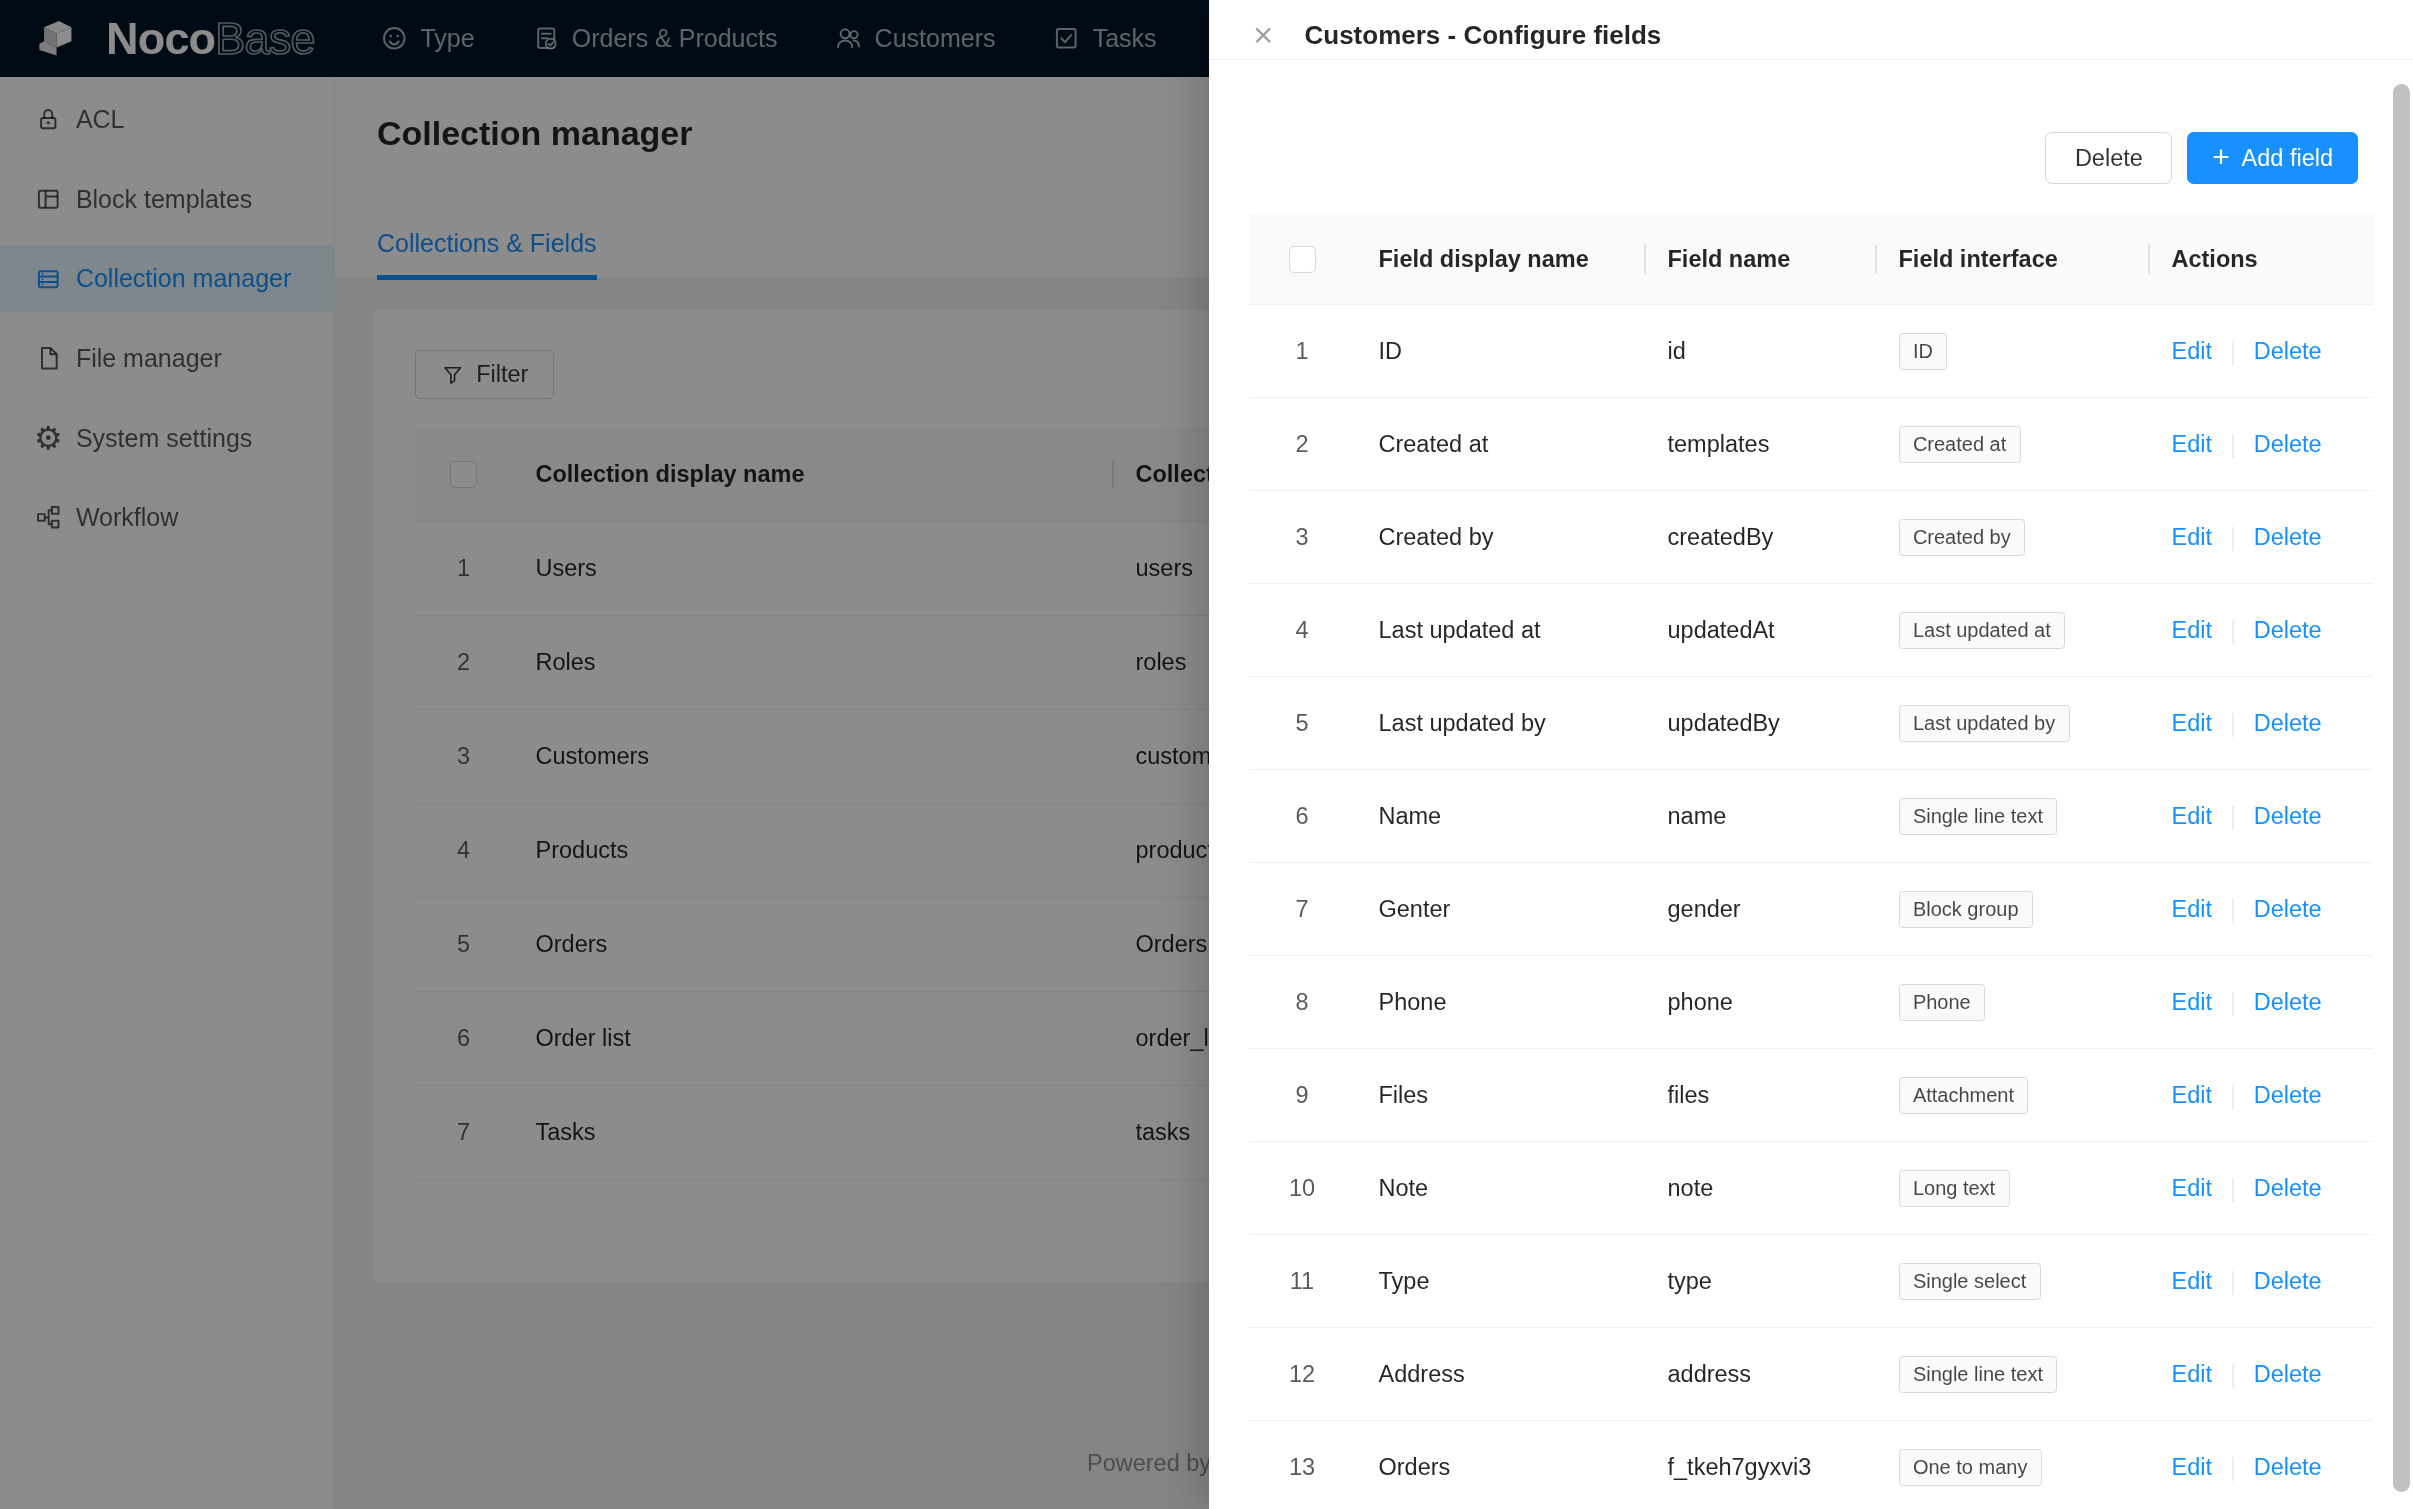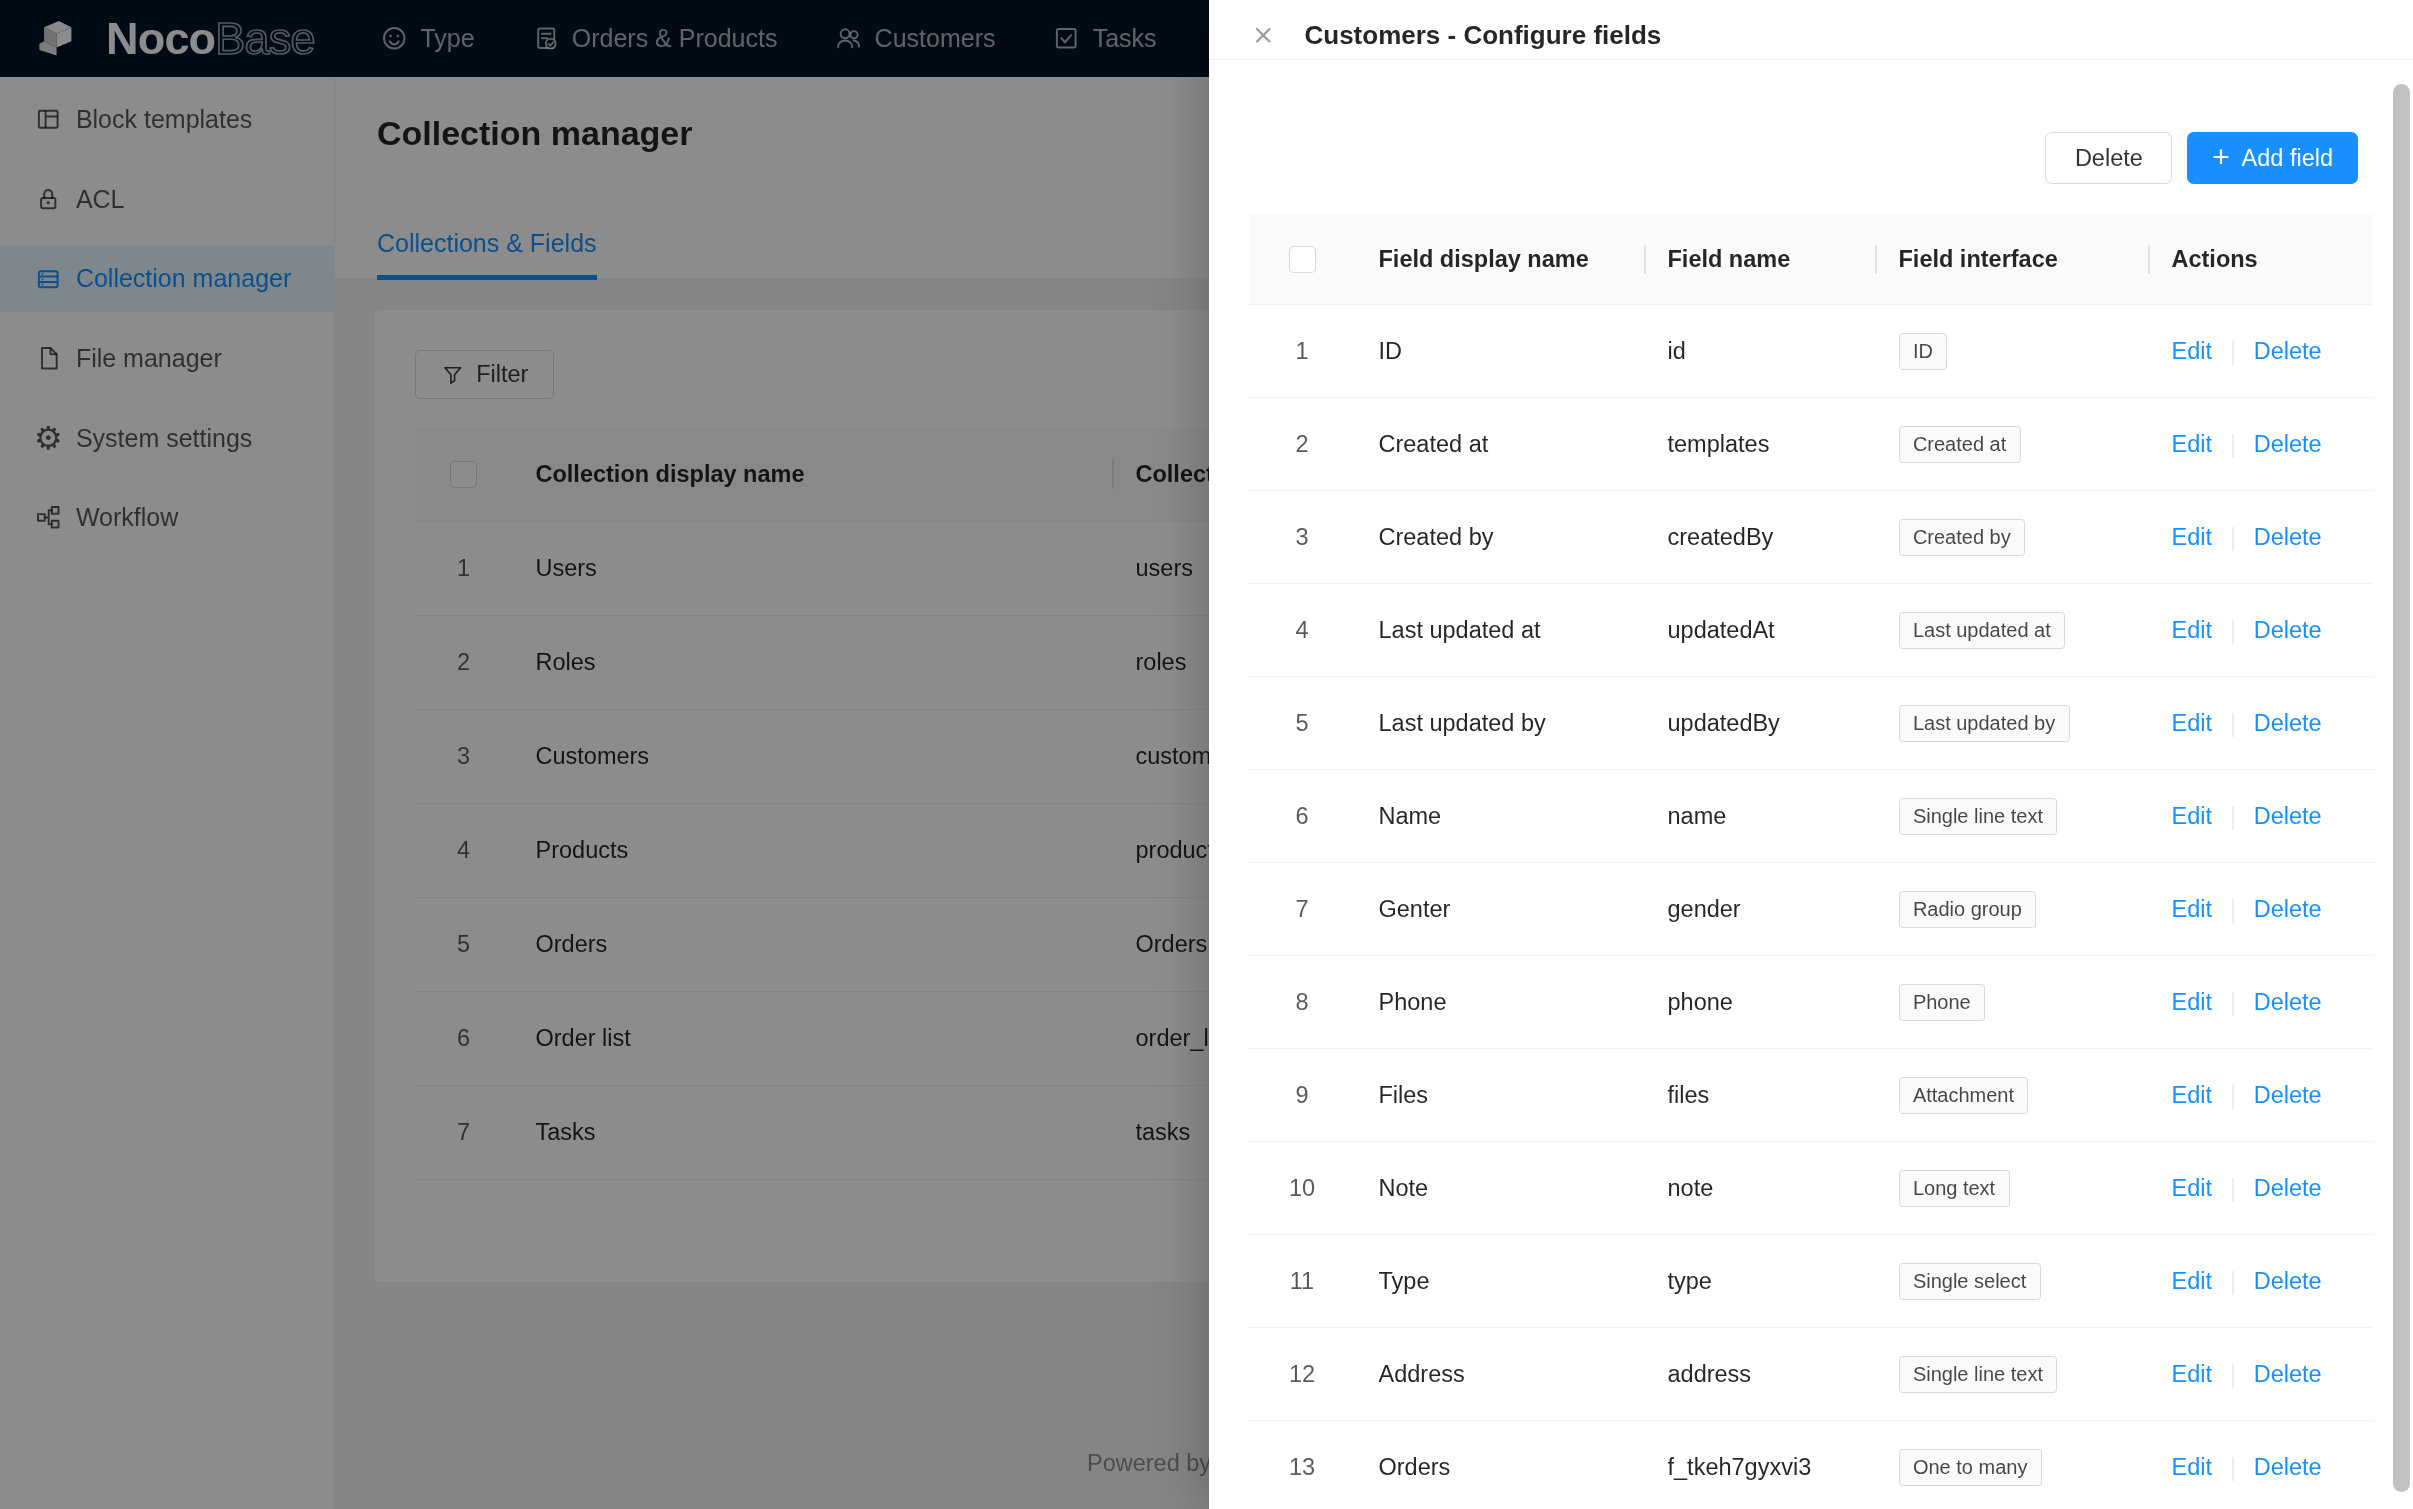--- a/index.html
+++ b/index.html
@@ -121,33 +121,33 @@
           <rect x="5.5" y="5.5" width="21" height="21" rx="2"></rect>
           <path d="M10.5 16l4 4.5 7-8"></path>
         </svg>
         <span>Tasks</span>
       </div>
     </nav>
   </header>
 
   <aside class="sidebar">
     <div class="side-item">
-      <svg viewBox="0 0 32 32" fill="none" stroke="currentColor" stroke-width="2.2" stroke-linejoin="round">
-        <rect x="5.5" y="6.5" width="21" height="19" rx="1.5"></rect>
-        <path d="M13 6.5v19M13 13h13.5"></path>
-      </svg>
-      <span>Block templates</span>
-    </div>
-    <div class="side-item">
       <svg viewBox="0 0 32 32" fill="none" stroke="currentColor" stroke-width="2.2" stroke-linecap="round">
         <rect x="8" y="14.5" width="16" height="11.5" rx="2"></rect>
         <path d="M11.5 14.5V10a4.5 4.5 0 0 1 9 0v4.5"></path>
         <circle cx="16" cy="20" r="1.8" fill="currentColor" stroke="none"></circle>
       </svg>
       <span>ACL</span>
+    </div>
+    <div class="side-item">
+      <svg viewBox="0 0 32 32" fill="none" stroke="currentColor" stroke-width="2.2" stroke-linejoin="round">
+        <rect x="5.5" y="6.5" width="21" height="19" rx="1.5"></rect>
+        <path d="M13 6.5v19M13 13h13.5"></path>
+      </svg>
+      <span>Block templates</span>
     </div>
     <div class="side-item active">
       <svg viewBox="0 0 32 32" fill="none" stroke="currentColor" stroke-width="2.2" stroke-linejoin="round">
         <rect x="5.5" y="7" width="21" height="18" rx="2"></rect>
         <path d="M5.5 13h21M5.5 19h21"></path>
         <circle cx="9.5" cy="10" r="1.1" fill="currentColor" stroke="none"></circle>
         <circle cx="9.5" cy="16" r="1.1" fill="currentColor" stroke="none"></circle>
         <circle cx="9.5" cy="22" r="1.1" fill="currentColor" stroke="none"></circle>
       </svg>
       <span>Collection manager</span>
@@ -330,21 +330,21 @@
               <div class="actions-cell">
                 <span class="link">Edit</span>
                 <span class="act-sep"></span>
                 <span class="link">Delete</span>
               </div>
             </div>
             <div class="d-row">
               <div class="cell-idx">7</div>
               <div class="cell">Genter</div>
               <div class="cell">gender</div>
-              <div><span class="tag">Radio group</span></div>
+              <div><span class="tag">Block group</span></div>
               <div class="actions-cell">
                 <span class="link">Edit</span>
                 <span class="act-sep"></span>
                 <span class="link">Delete</span>
               </div>
             </div>
             <div class="d-row">
               <div class="cell-idx">8</div>
               <div class="cell">Phone</div>
               <div class="cell">phone</div>

